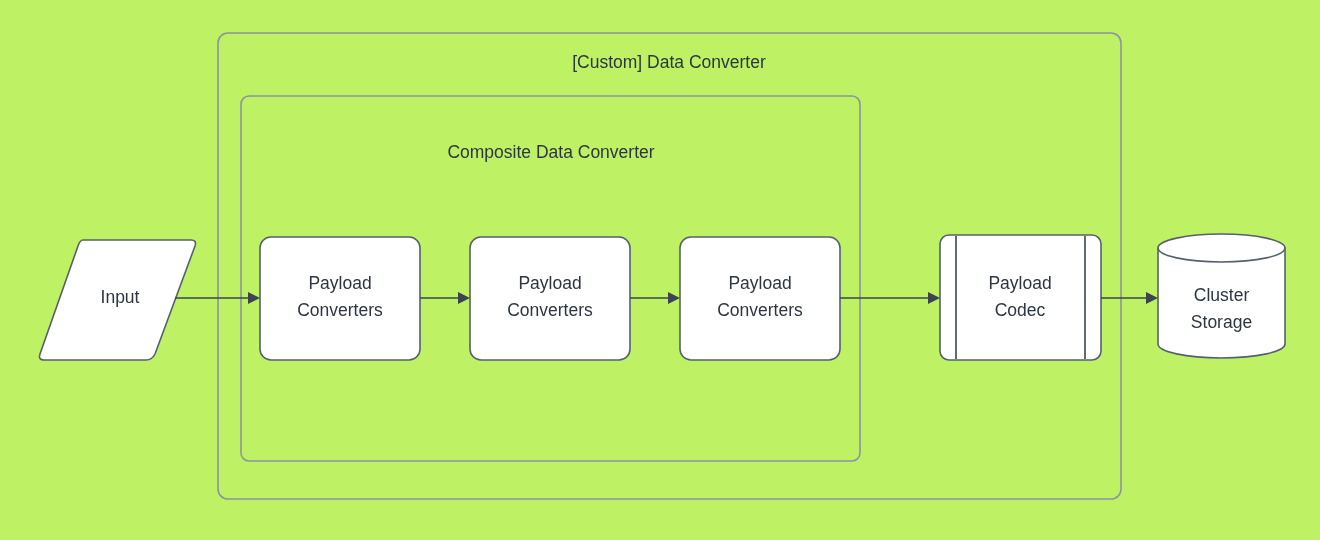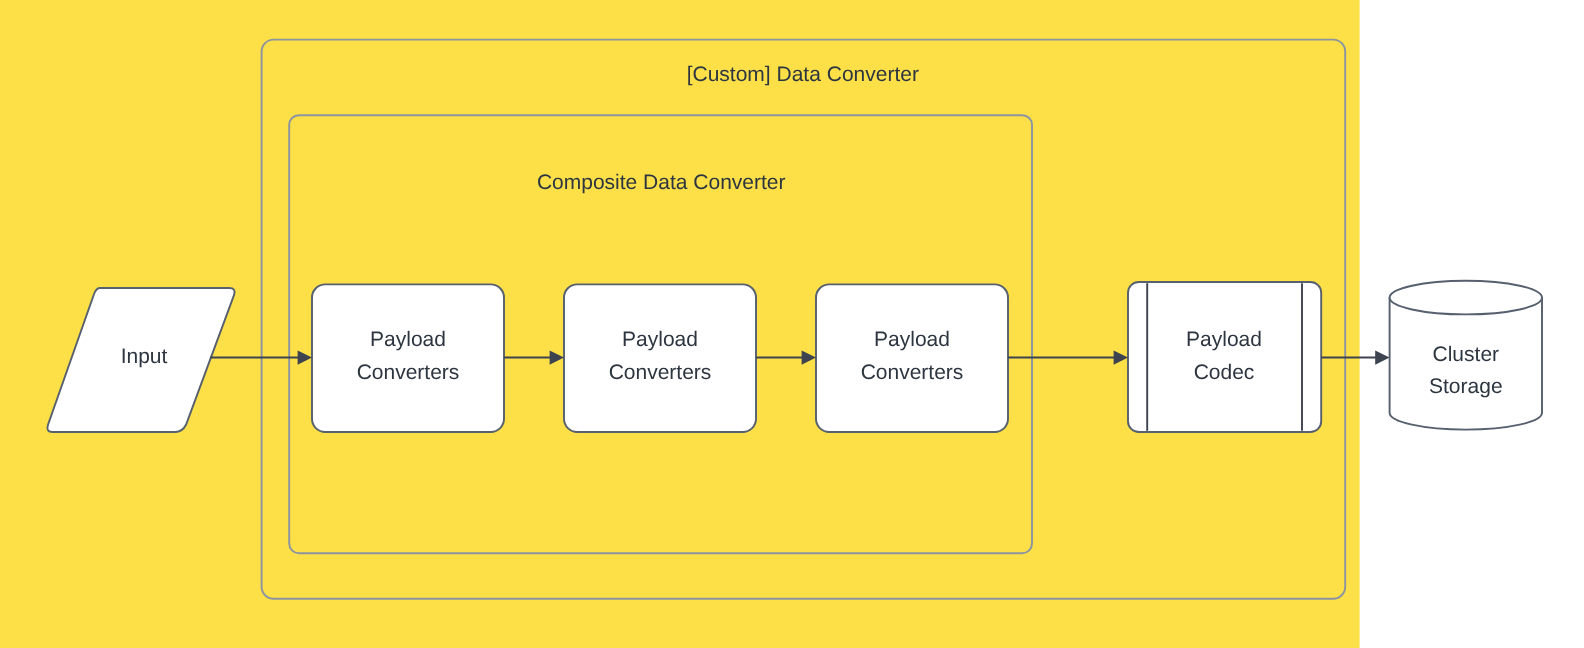--- a/index.html
+++ b/index.html
@@ -8,23 +8,23 @@
     background: #ffffff;
   }
   body {
     width: 1320px;
     height: 540px;
     overflow: hidden;
     font-family: "Liberation Sans", sans-serif;
   }
   #diagram-root {
     position: relative;
-    width: 1133px;
+    width: 1320px;
     height: 540px;
-    background: #fde047;
+    background: #bef264;
   }
   svg.diagram {
     display: block;
     width: 1320px;
     height: 540px;
   }
   .shape-stroke {
     fill: #ffffff;
     stroke: #56606e;
     stroke-width: 1.6;

